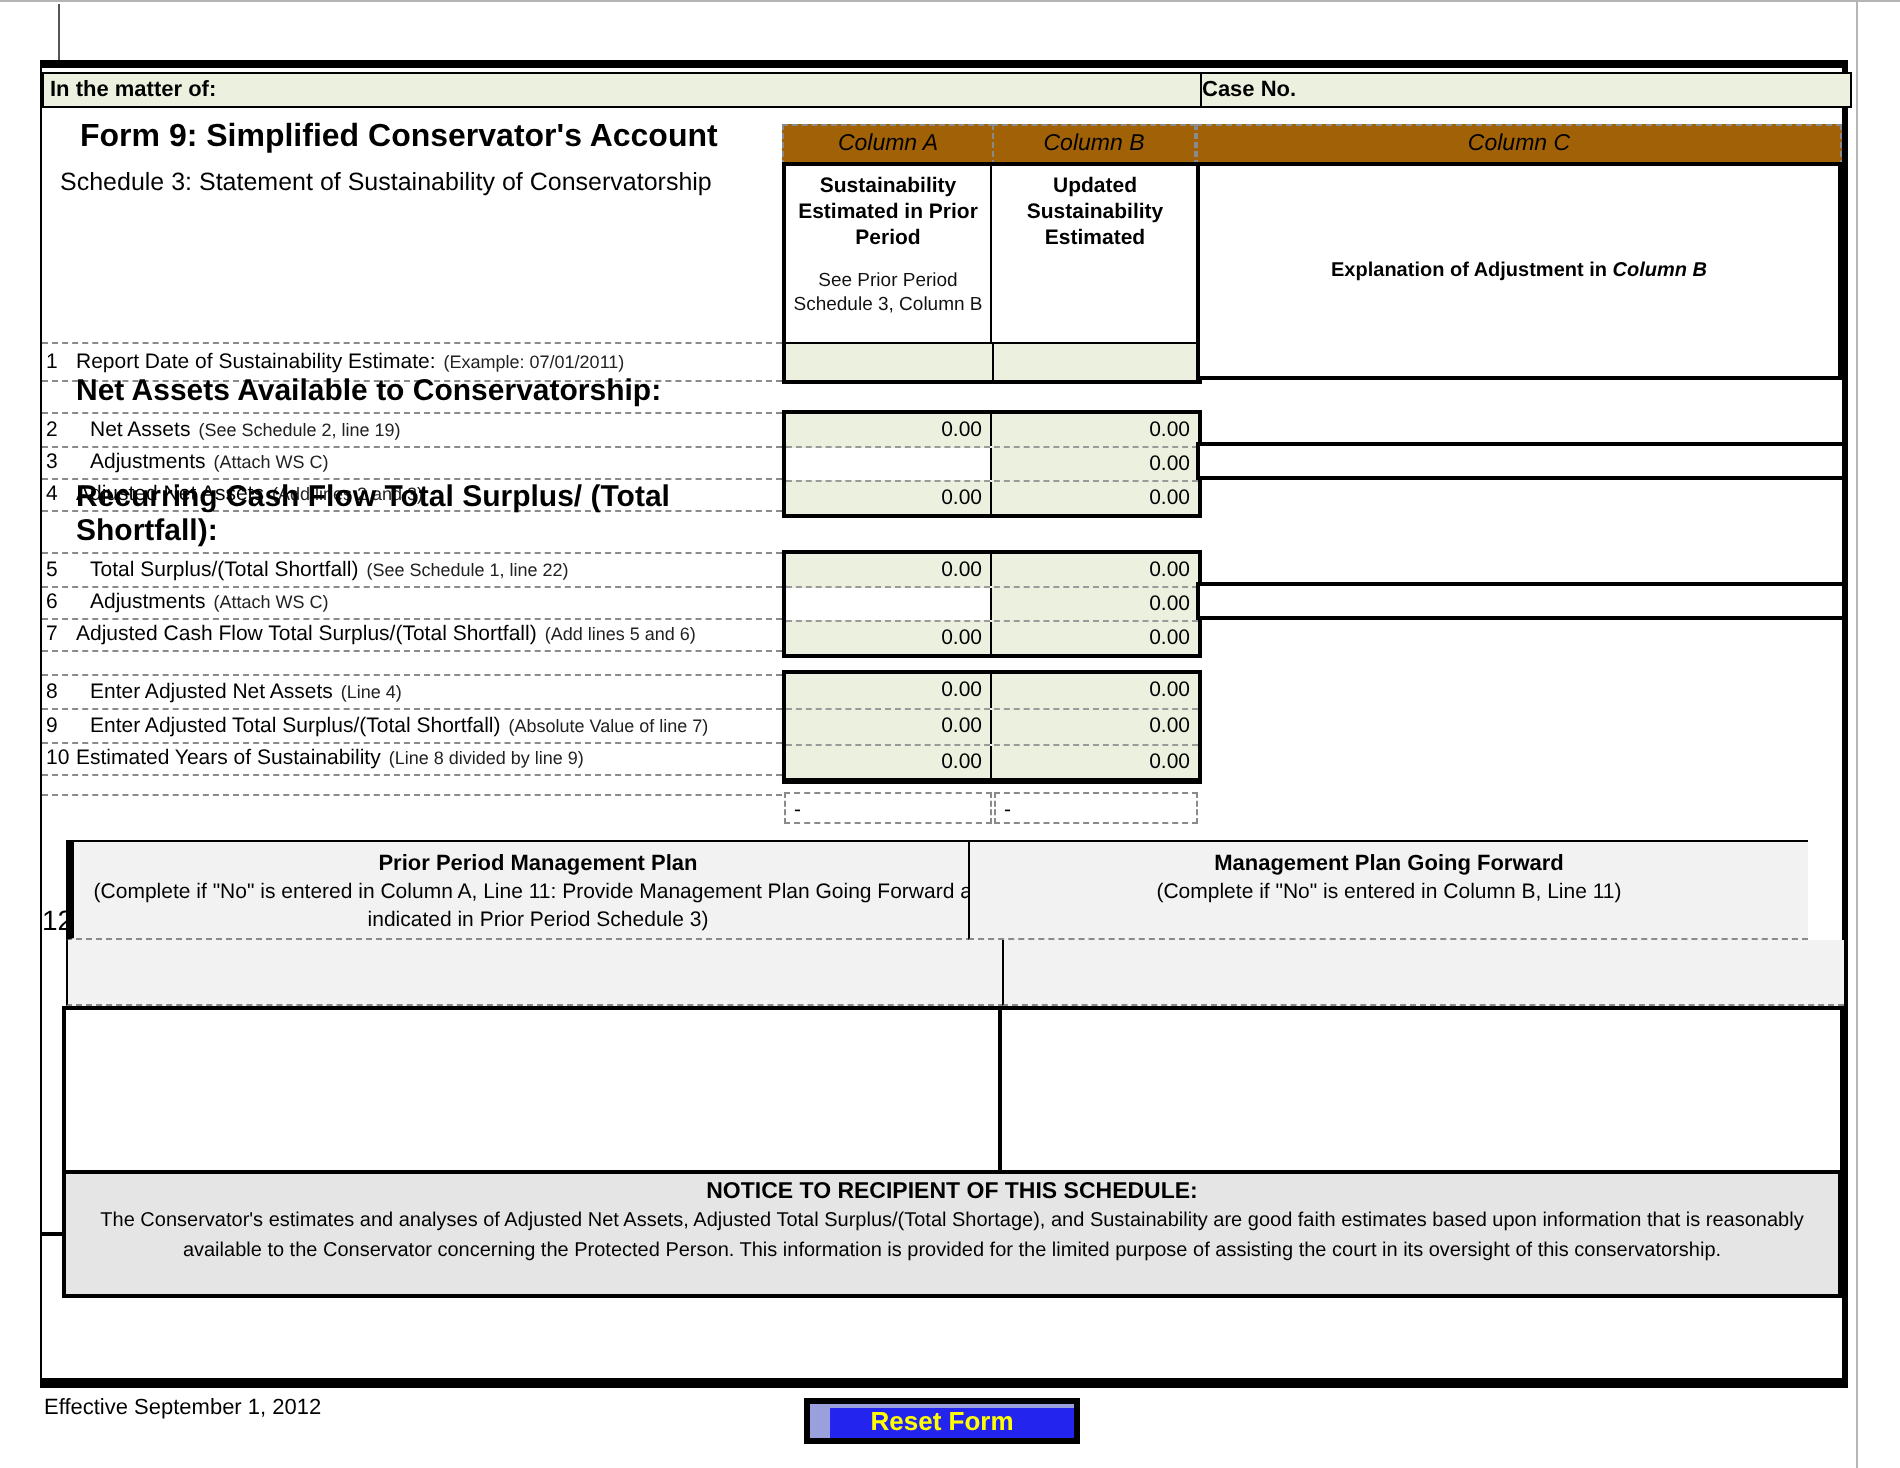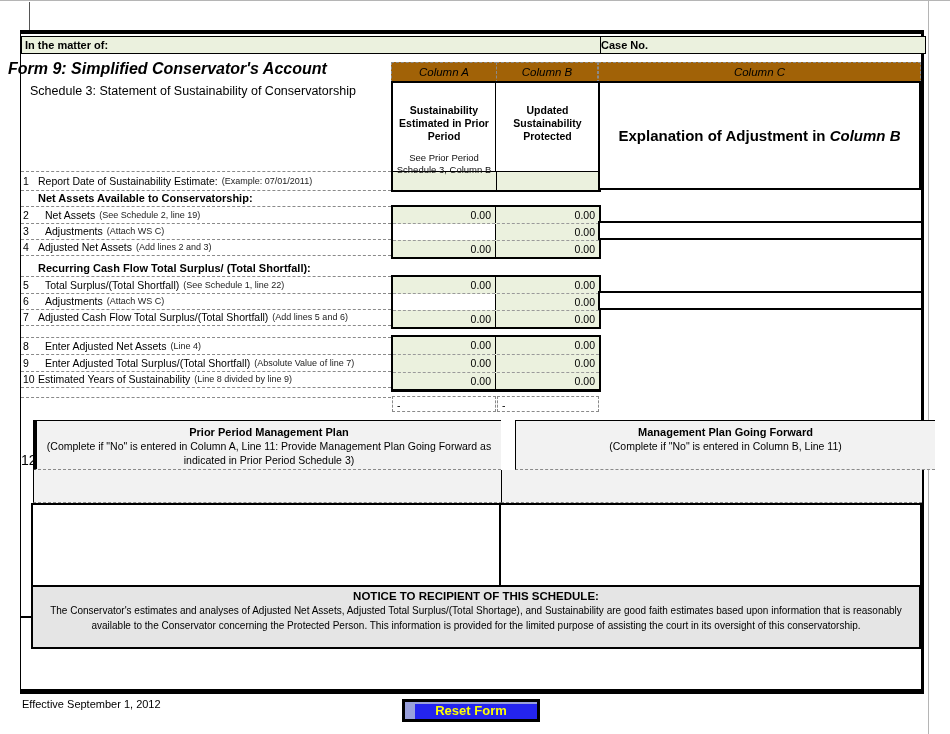--- a/index.html
+++ b/index.html
@@ -7,49 +7,49 @@
         font-family:"Liberation Sans",sans-serif;color:#000;}
   .abs{position:absolute;}
   .line{position:absolute;background:#000;}
   .grayline{position:absolute;background:#b5b5b5;}
 
   
   .hcell{position:absolute;top:36px;height:16px;background:var(--green,#EBF1DE);
          border:1px solid #000;font-weight:bold;font-size:11px;line-height:16px;padding-left:3px;}
 
   
-  .formtitle{position:absolute;left:8px;top:60px;font-size:16px;font-weight:bold;font-style:italic;white-space:nowrap;}
+  .formtitle{position:absolute;left:40px;top:60px;font-size:16px;font-weight:bold;white-space:nowrap;}
   .subtitle{position:absolute;left:30px;top:84px;font-size:12.5px;white-space:nowrap;}
 
   
   .colhead{position:absolute;top:62px;height:19px;border:1px dashed #8a8a8a;background:#a16207;
            font-style:italic;font-size:11.5px;line-height:19px;text-align:center;}
 
   
   .abdesc{position:absolute;left:391px;top:81px;width:206px;height:107px;border:2px solid #000;background:#fff;}
   .descrow{display:flex;height:88px;border-bottom:1px solid #000;}
-  .desccell{width:103px;border-right:1px solid #000;text-align:center;font-size:10.5px;box-sizing:border-box;padding-top:21px;}
+  .desccell{width:103px;border-right:1px solid #000;text-align:center;font-size:10.5px;box-sizing:border-box;padding-top:4px;}
   .desccell:last-child{border-right:none;flex:1;}
   .descbold{font-weight:bold;line-height:13px;}
   .descsmall{font-size:9.5px;line-height:12px;margin-top:9px;color:#111;}
   .r1cells{display:flex;height:18px;background:var(--green,#EBF1DE);}
   .r1cell{width:103px;border-right:1px solid #000;}
   .r1cell:last-child{border-right:none;flex:1;}
   .cdesc{position:absolute;left:598px;top:81px;width:319px;height:105px;border:2px solid #000;background:#fff;
-         display:flex;align-items:center;justify-content:center;font-weight:bold;font-size:15px;text-align:center;}
+         display:flex;align-items:center;justify-content:center;font-weight:bold;font-size:10px;text-align:center;}
 
   
   .lr{position:absolute;left:21px;width:370px;border-bottom:1px dashed #8a8a8a;
       font-size:10.5px;display:flex;align-items:center;white-space:nowrap;overflow:hidden;}
   .lr .num{width:13px;padding-left:2px;flex:none;}
   .lr .lab{padding-left:2px;}
   .ind .lab{padding-left:9px;}
   .note{font-size:9px;color:#222;padding-left:4px;}
   .shead{position:absolute;left:21px;width:370px;border-bottom:1px dashed #8a8a8a;
-         font-weight:bold;font-size:11px;padding-left:17px;box-sizing:border-box;
+         font-weight:bold;font-size:15px;padding-left:17px;box-sizing:border-box;
          display:flex;align-items:flex-end;padding-bottom:2px;}
 
   
   .grp{position:absolute;left:391px;width:206px;border:2px solid #000;background:var(--green,#EBF1DE);}
   .grow{display:flex;height:16px;border-top:1px dashed #9a9a9a;}
   .grow:first-child{border-top:none;}
   .gcell{width:103px;border-right:1px solid #000;text-align:right;font-size:10.5px;line-height:16px;
          padding-right:4px;box-sizing:border-box;}
   .gcell:last-child{border-right:none;flex:1;}
   .whitecell{background:#fff;}
@@ -111,21 +111,21 @@
   <div class="colhead" style="left:496px;width:100px;">Column B</div>
   <div class="colhead" style="left:598px;width:321px;">Column C</div>
 
   <div class="abdesc">
     <div class="descrow">
       <div class="desccell">
         <div class="descbold">Sustainability Estimated in Prior Period</div>
         <div class="descsmall">See Prior Period Schedule 3, Column B</div>
       </div>
       <div class="desccell">
-        <div class="descbold">Updated Sustainability Protected</div>
+        <div class="descbold">Updated Sustainability Estimated</div>
       </div>
     </div>
     <div class="r1cells">
       <div class="r1cell"></div>
       <div class="r1cell"></div>
     </div>
   </div>
 
   <div class="cdesc">
     <span>
@@ -250,21 +250,21 @@
 
   <div class="r11c" style="left:392px;width:104px;">-</div>
   <div class="r11c" style="left:497px;width:102px;">-</div>
 
   <div class="abs" style="left:21px;top:452px;font-size:14px;text-align:center;">12</div>
 
   <div class="planh" style="left:33px;width:468px;border-left:4px solid #000000;">
     <div class="ptitle">Prior Period Management Plan</div>
     <div class="pnote">(Complete if "No" is entered in Column A, Line 11: Provide Management Plan Going Forward as indicated in Prior Period Schedule 3)</div>
   </div>
-  <div class="planh" style="left:515px;width:420px;border-left:1px solid #000;">
+  <div class="planh" style="left:484px;width:420px;border-left:1px solid #000;">
     <div class="ptitle">Management Plan Going Forward</div>
     <div class="pnote">(Complete if "No" is entered in Column B, Line 11)</div>
   </div>
 
   <div class="grayrow" style="left:33px;top:470px;width:468px;height:17px;border-left:1px solid #000;"></div>
   <div class="grayrow" style="left:501px;top:470px;width:420px;height:17px;border-left:1px solid #000;"></div>
   <div class="grayrow" style="left:33px;top:487px;width:468px;height:15px;border-left:1px solid #000;"></div>
   <div class="grayrow" style="left:501px;top:487px;width:420px;height:15px;border-left:1px solid #000;"></div>
 
   <div class="bigbox" style="left:31px;width:466px;"></div>

